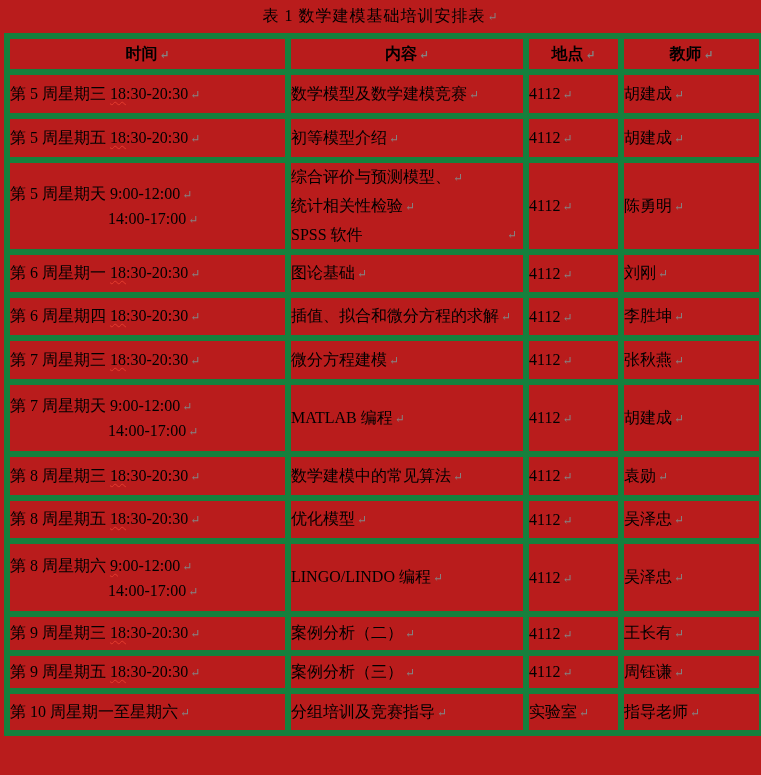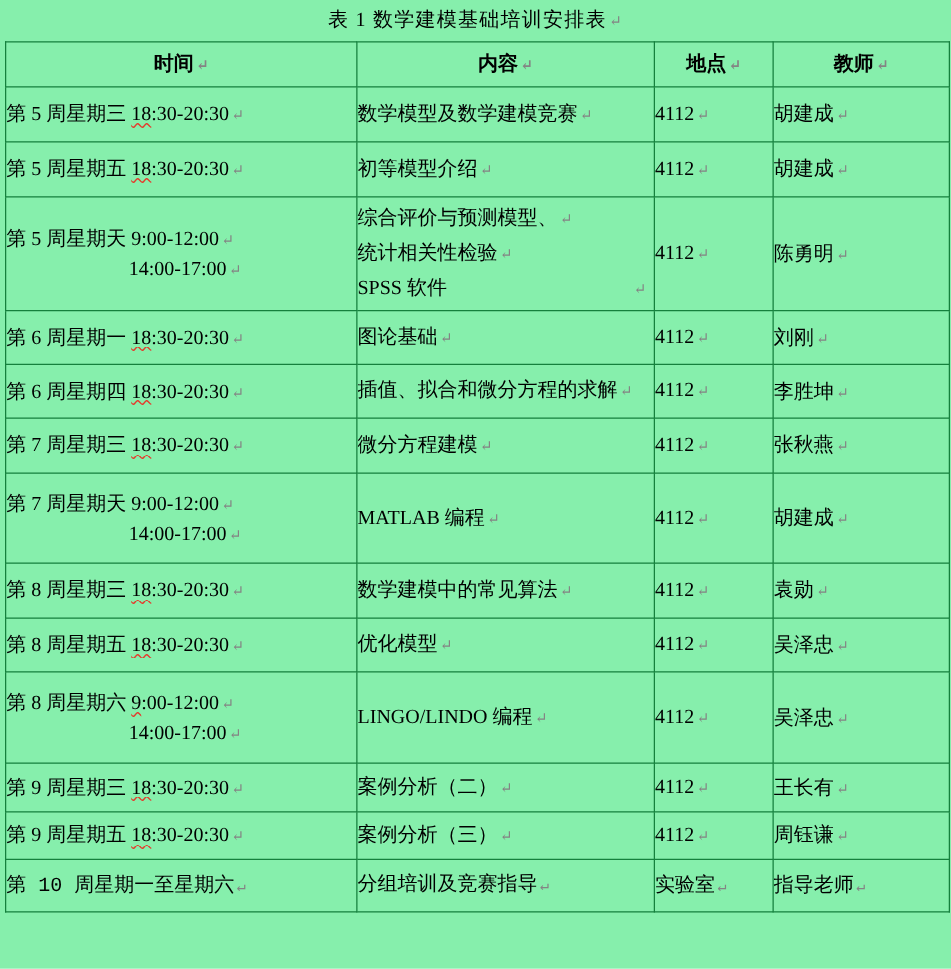--- a/index.html
+++ b/index.html
@@ -1,38 +1,38 @@
 <!DOCTYPE html>
 <html><head>
 <meta charset="utf-8">
 <style>
   html,body{margin:0;padding:0;}
   body{background:#ffffff;}
   .page{
-    width:761px;height:775px;background:#86efac;overflow:hidden;
+    width:761px;height:775px;background:#b91c1c;overflow:hidden;
     font-family:"Liberation Serif","DejaVu Serif",serif;
     color:#000;font-size:16px;
   }
   .doc-title{
     height:33px;display:flex;align-items:center;justify-content:center;
     font-size:16px;letter-spacing:1px;
   }
   table.sched{
     border-collapse:collapse;margin-left:4px;table-layout:fixed;width:755px;
   }
   table.sched td, table.sched th{
-    border:1px solid #15803d;vertical-align:middle;padding:0;
+    border:6px solid #15803d;vertical-align:middle;padding:0;
     font-weight:normal;overflow:hidden;
   }
   th .hb{font-weight:bold;}
   col.c-time{width:281px;} col.c-content{width:238px;}
   col.c-loc{width:95px;} col.c-tch{width:141px;}
   tr.h36{height:36px;} tr.h44{height:44px;} tr.h43{height:43px;margin-top:24px;}
   tr.h91{height:91px;} tr.h72{height:72px;} tr.h73{height:73px;padding-left:20px;}
-  tr.h39{height:39px;} tr.h38{height:38px;} tr.h42{height:42px;font-family:Liberation Mono, monospace;}
+  tr.h39{height:39px;} tr.h38{height:38px;} tr.h42{height:42px;}
   th{text-align:center;font-size:16px;}
   td.td-time{padding-left:28px;}
   td.td-content{padding-left:8px;padding-right:4px;}
   td.td-loc{padding-left:9px;}
   td.td-tch{padding-left:11px;}
   
   .ul{text-decoration-thickness:1px;text-underline-offset:3px;}
   
   .sp{text-decoration:underline wavy #e43b2c;text-decoration-thickness:1px;text-underline-offset:2px;text-decoration-skip-ink:none;}
   

